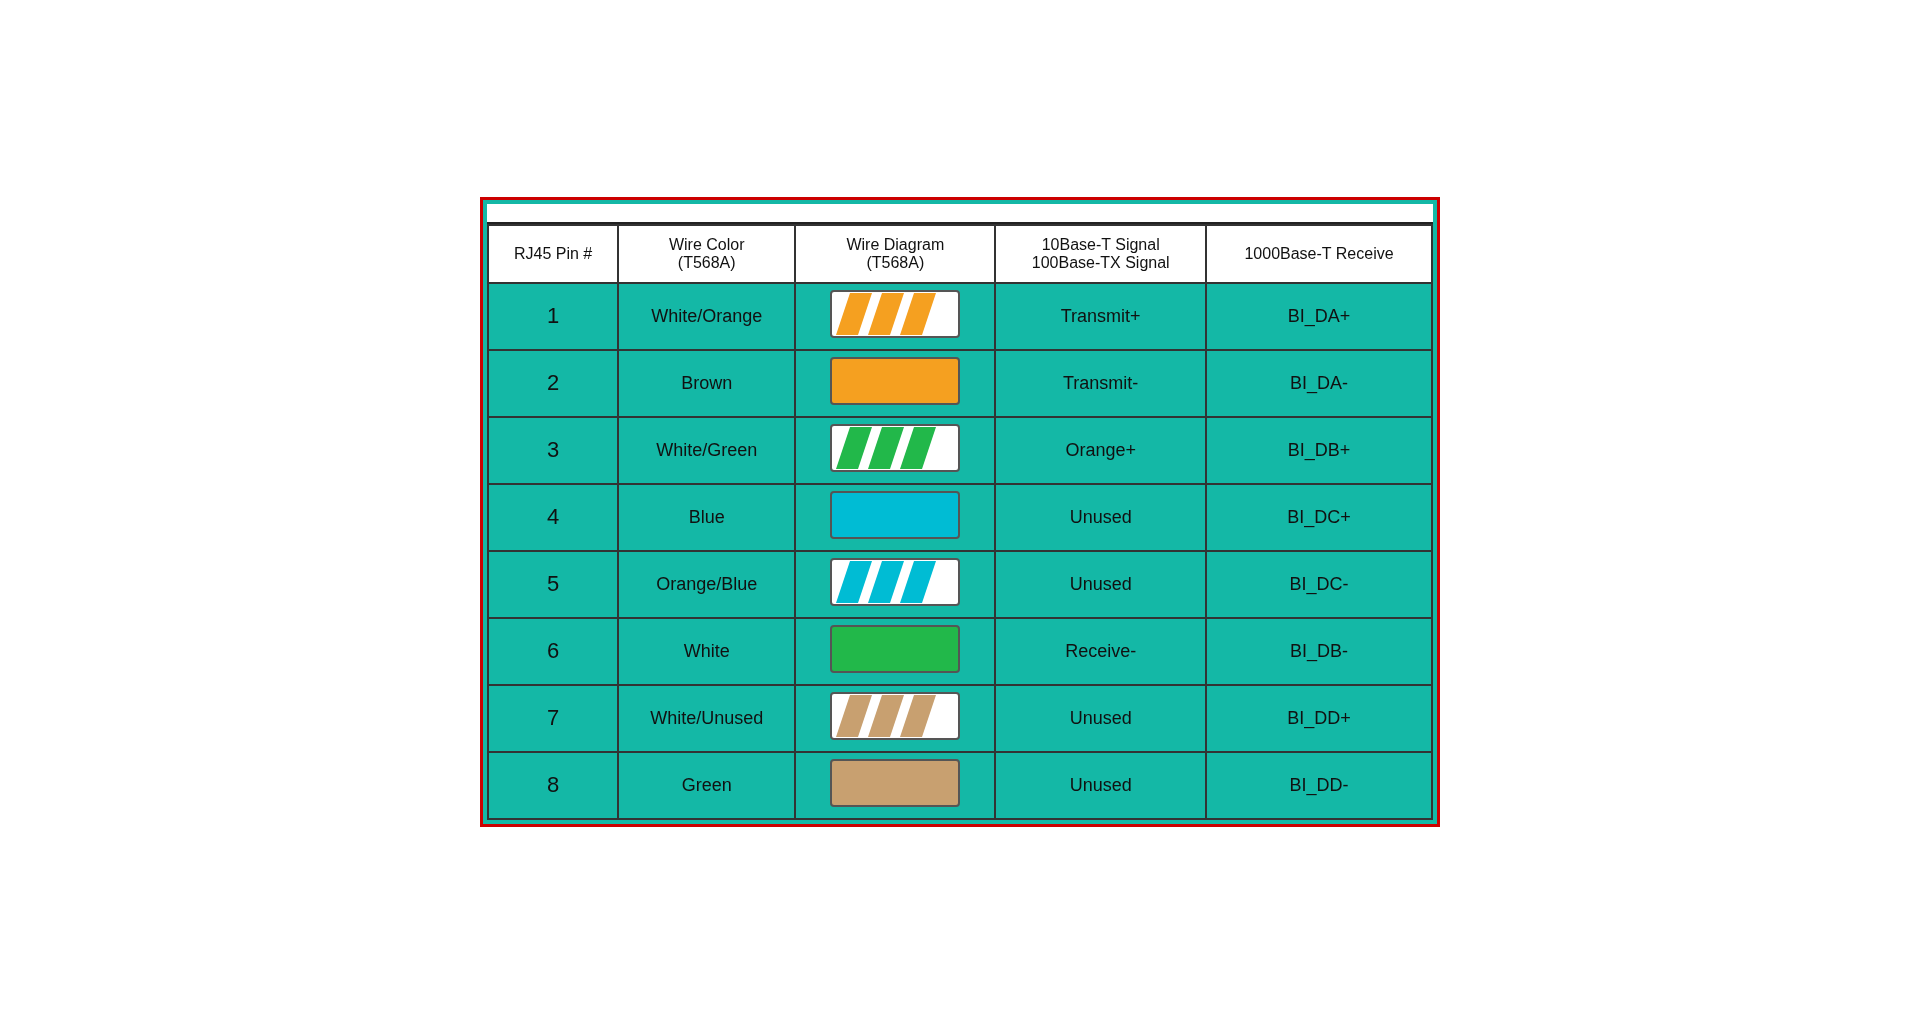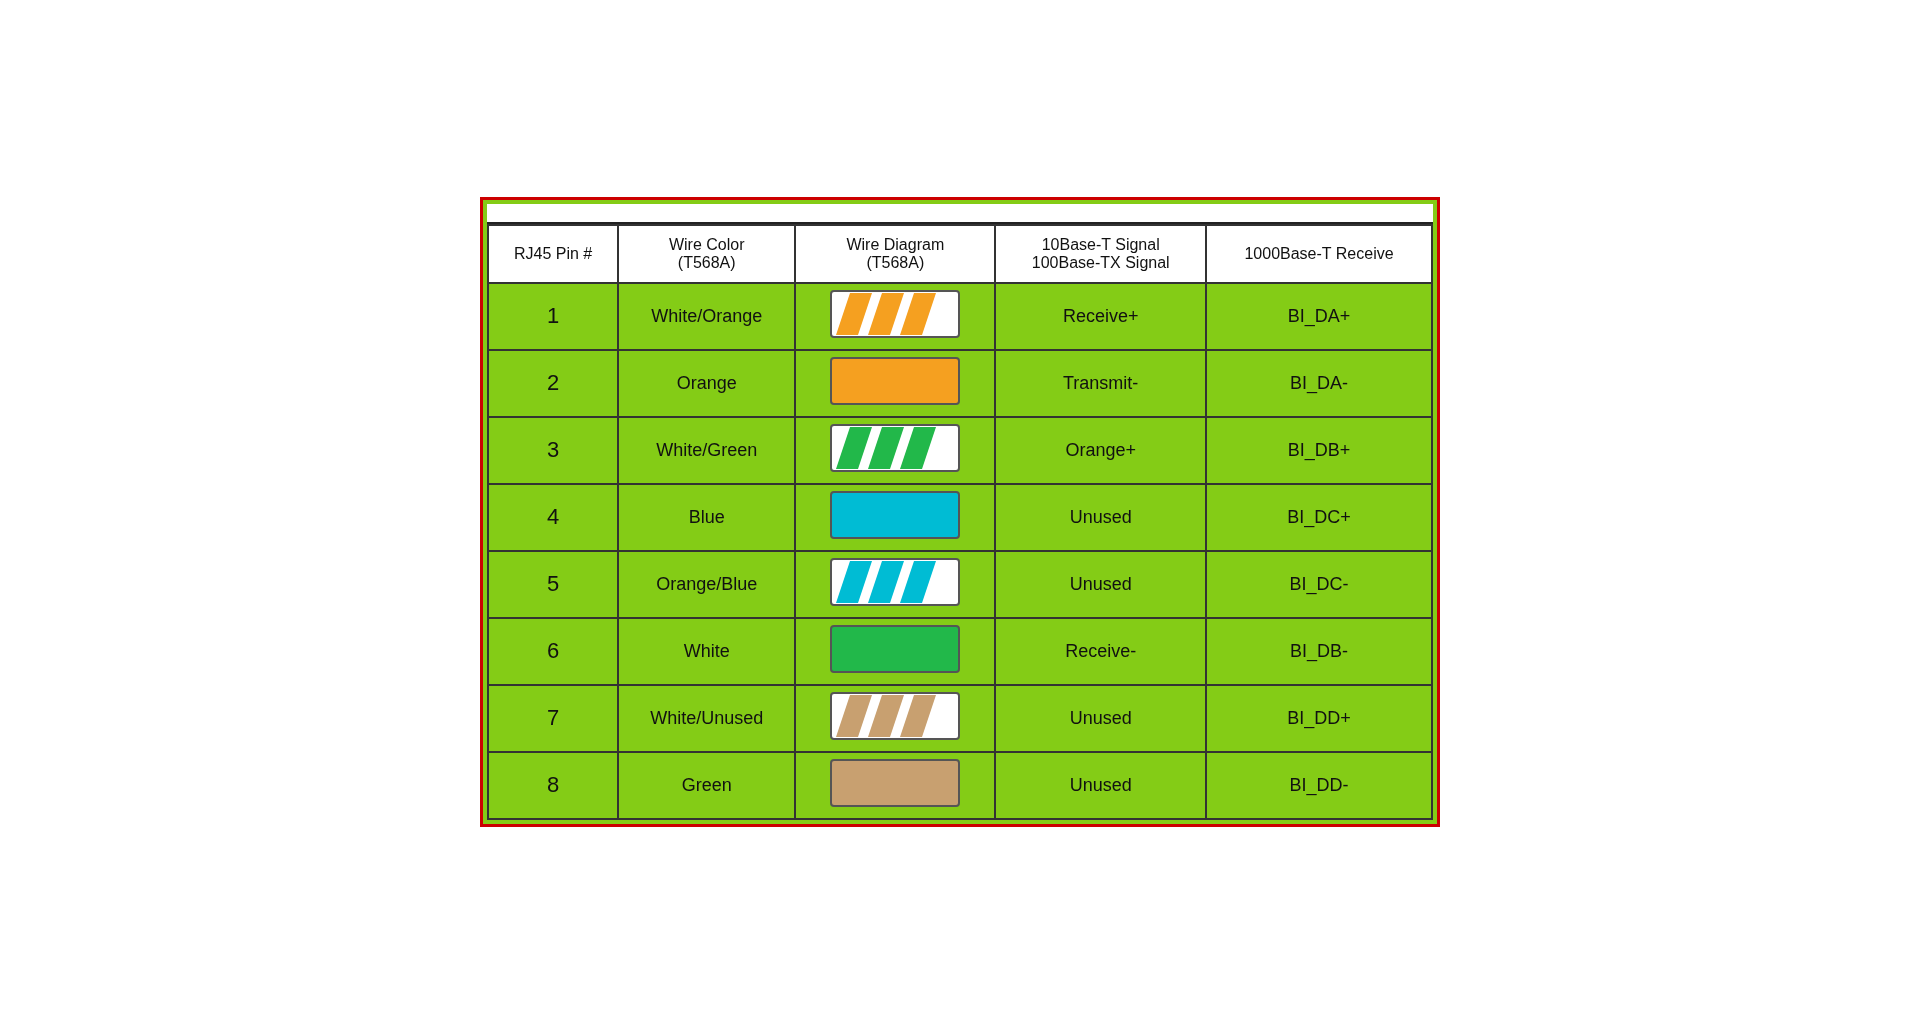--- a/index.html
+++ b/index.html
@@ -8,21 +8,21 @@
       font-family: Arial, sans-serif;
       display: flex;
       justify-content: center;
       align-items: center;
       min-height: 100vh;
       padding: 10px;
     }
     .outer-border {
       border: 3px solid #cc0000;
       padding: 4px;
-      background: #84cc16;
+      background: #14b8a6;
       max-width: 960px;
       width: 100%;
     }
     .title {
       background: #fff;
       text-align: center;
       font-size: 26px;
       font-weight: bold;
       color: #111;
       padding: 8px 4px 10px 4px;
@@ -75,26 +75,26 @@
       <defs>
         <clipPath id="clip-orange">
           <rect x="3" y="3" width="124" height="42"></rect>
         </clipPath>
       </defs>
       <polygon points="20,3 42,3 28,45 6,45" fill="#f5a020"></polygon>
       <polygon points="52,3 74,3 60,45 38,45" fill="#f5a020"></polygon>
       <polygon points="84,3 106,3 92,45 70,45" fill="#f5a020"></polygon>
     </g>
   </svg></td>
-          <td>Receive+</td>
+          <td>Transmit+</td>
           <td>BI_DA+</td>
         </tr>
         <tr>
           <td class="pin-col">2</td>
-          <td>Orange</td>
+          <td>Brown</td>
           <td><svg width="130" height="48" xmlns="http://www.w3.org/2000/svg">
     <rect x="1" y="1" width="128" height="46" rx="3" ry="3" fill="#f5a020" stroke="#555" stroke-width="2"></rect>
   </svg></td>
           <td>Transmit-</td>
           <td>BI_DA-</td>
         </tr>
         <tr>
           <td class="pin-col">3</td>
           <td>White/Green</td>
           <td><svg width="130" height="48" xmlns="http://www.w3.org/2000/svg">

